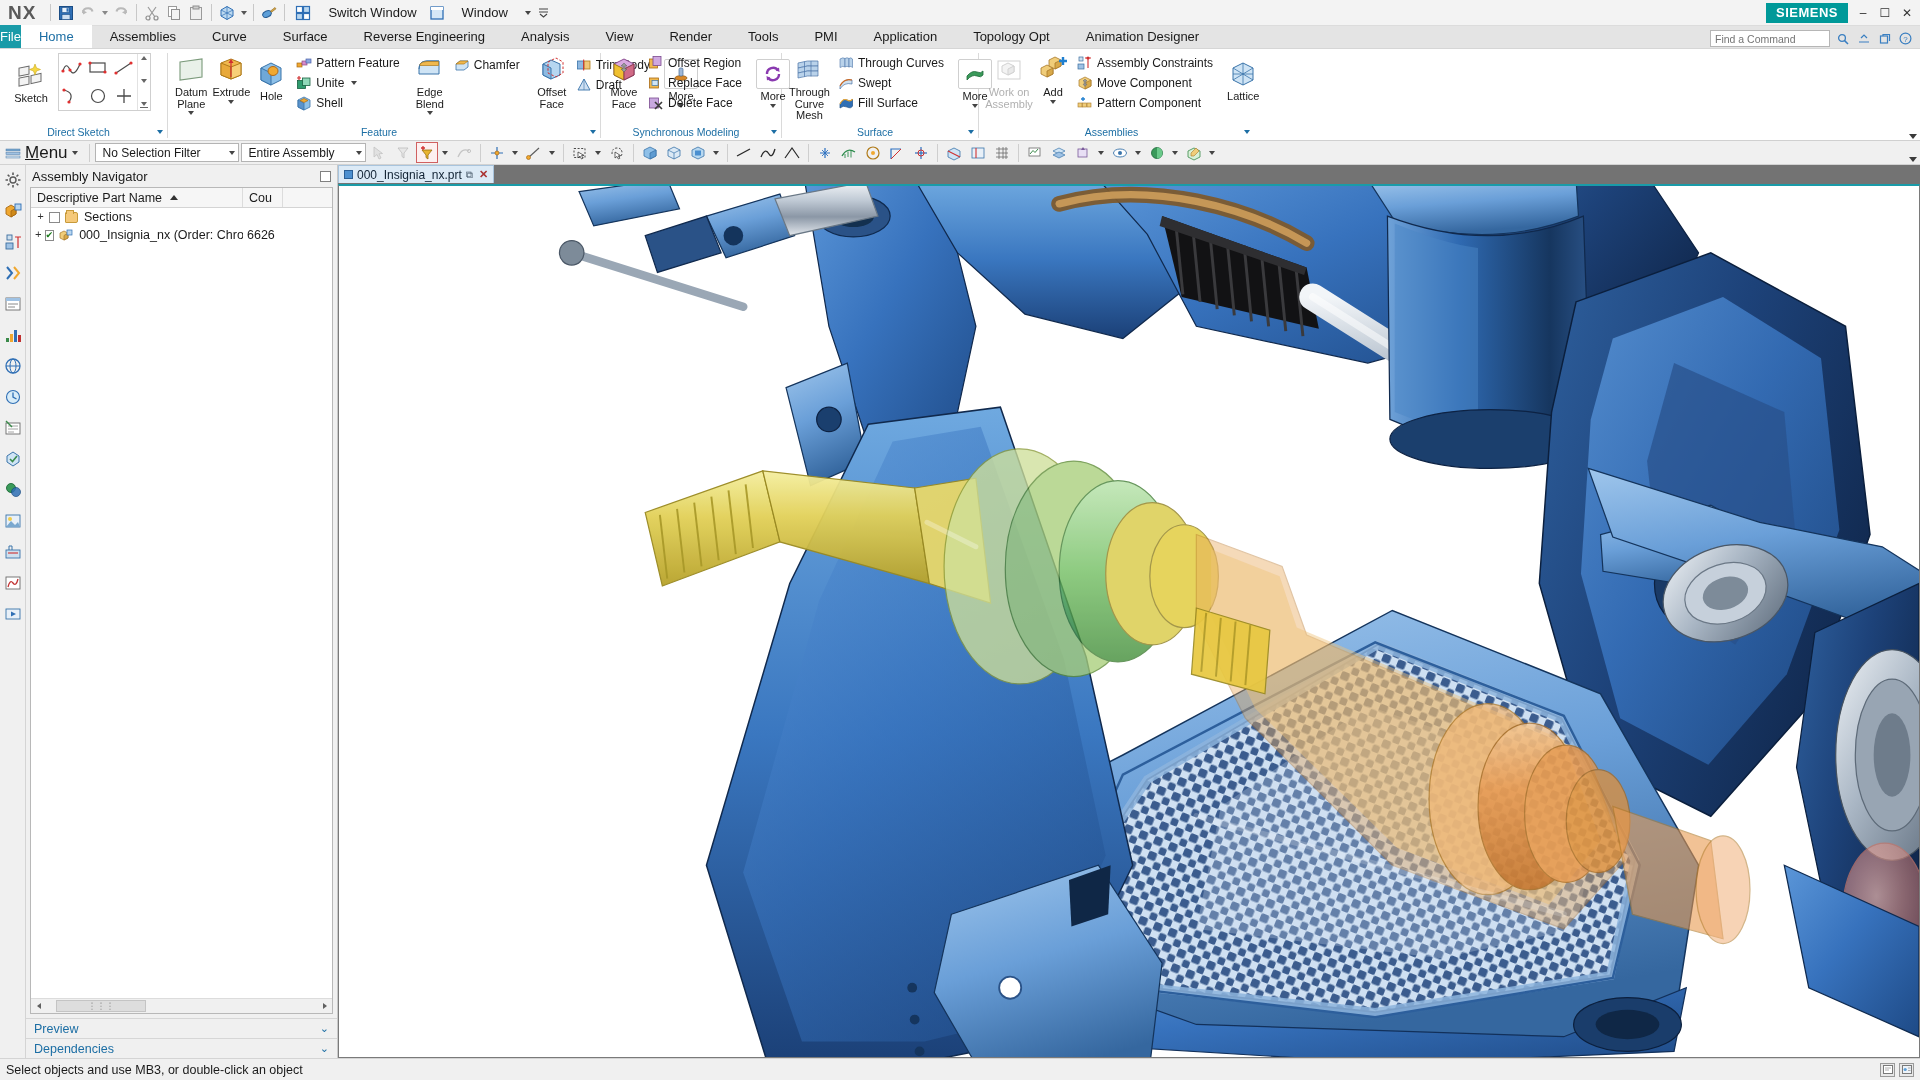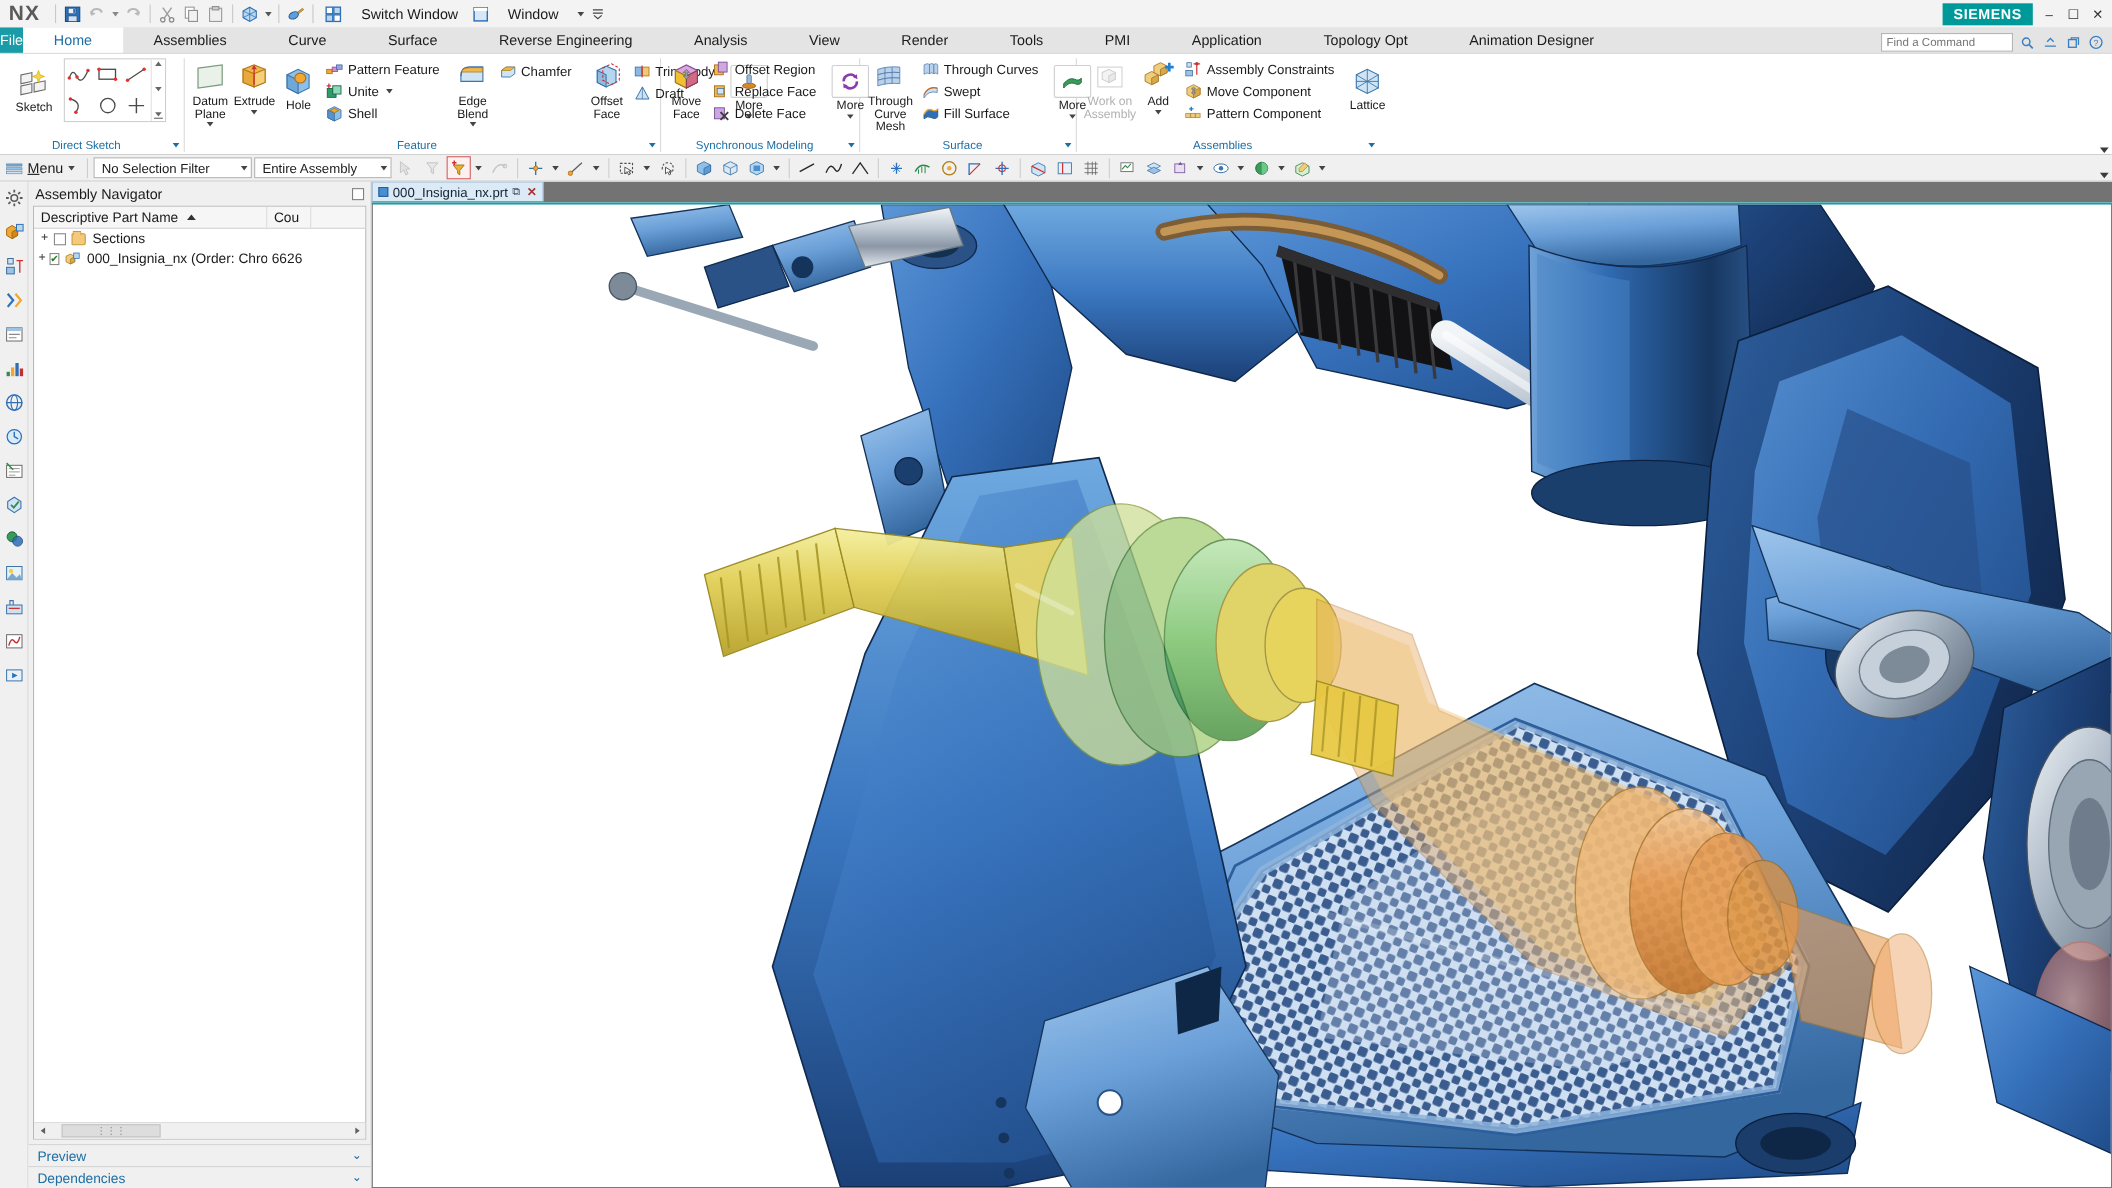--- a/index.html
+++ b/index.html
@@ -35,21 +35,21 @@
   }
   .wincontrols { display:flex; align-items:center; gap:0; margin-right:2px; }
   .wc { width:22px;height:22px;display:flex;align-items:center;justify-content:center;font-size:12px;color:#333; }
 
   
   .tabrow {
     height:23px; background:#e4e4e4; display:flex; align-items:flex-end; position:relative; flex:0 0 23px;
     border-bottom:1px solid #d6d6d6;
   }
   .tab {
-    padding:0 28px; height:23px; line-height:23px; font-size:13px; color:#1a1a1a; cursor:default;
+    padding:0 18px; height:23px; line-height:23px; font-size:13px; color:#1a1a1a; cursor:default;
     white-space:nowrap;
   }
   .tab.file { background:#1a9ba8; color:#fff; padding:0 0; }
   .tab.active { background:#fff; color:#1c6ea4; }
   .findbox {
     margin-left:auto; display:flex; align-items:center; gap:4px; padding-right:6px; padding-bottom:1px;
   }
   .find-input {
     width:120px; height:17px; border:1px solid #b6b6b6; background:#fff; font-size:10.5px; color:#9a9a9a;
     padding:0 4px; font-family:"Liberation Sans", sans-serif; line-height:15px;
@@ -114,21 +114,21 @@
     position:absolute; right:3px; bottom:1px; width:0;height:0;
     border-left:4px solid transparent;border-right:4px solid transparent;border-top:5px solid #3a3a3a;
   }
 
   
   .selbar {
     height:24px; background:#f0f0f0; display:flex; align-items:center; gap:2px; padding:0 2px;
     border-bottom:1px solid #d2d2d2; flex:0 0 24px; position:relative;
   }
   .menubtn { display:flex; align-items:center; gap:4px; padding:1px 6px 1px 3px; height:20px; cursor:default; }
-  .menubtn .lbl { font-size:13px; }
+  .menubtn .lbl { font-size:17px; }
   .menubtn .lbl u { text-decoration:underline; }
   .combo {
     height:19px; border:1px solid #b4b4b4; background:#fff; display:flex; align-items:center;
     padding:0 3px 0 7px; font-size:12px; gap:6px; cursor:default;
   }
   .combo .cv { flex:1; white-space:nowrap; }
   .tbtn { width:22px;height:21px; display:flex;align-items:center;justify-content:center; cursor:default; border:1px solid transparent; }
   .tbtn.sel { border:1px solid #d06060; background:#fdf0f0; }
   .vsep { width:1px; height:18px; background:#cecece; margin:0 3px; }
   .selbar-caret { position:absolute; right:3px; bottom:2px; width:0;height:0;
@@ -1429,14 +1429,32 @@
           <path d="M190,60 L330,104" stroke="#9aa7b5" stroke-width="7" stroke-linecap="round"></path>
           <circle cx="190" cy="60" r="10" fill="#7d8b99" stroke="#4a5766"></circle>
 
           <path d="M700,520 L1000,600" stroke="#ffffff" stroke-width="5" opacity=".18" stroke-linecap="round"></path>
           <path d="M480,280 L520,300" stroke="#ffffff" stroke-width="4" opacity=".3" stroke-linecap="round"></path>
         </svg>
       </div>
     </div>
   </div>
 
+  <div class="statusbar">
+    <span>Select objects and use MB3, or double-click an object</span>
+    <div class="status-right">
+      <span class="st-ico">
+        <svg width="10" height="9" viewBox="0 0 10 9">
+            <rect x="0.5" y="0.5" width="9" height="8" fill="#fff" stroke="#7a7a7a"></rect>
+            <path d="M2 3 H8 M2 5 H6" stroke="#9a9a9a" stroke-width=".8"></path>
+          </svg>
+      </span>
+      <span class="st-ico">
+        <svg width="10" height="9" viewBox="0 0 10 9">
+            <rect x="0.5" y="0.5" width="9" height="8" fill="#eef3f8" stroke="#7a7a7a"></rect>
+            <circle cx="3.2" cy="4.5" r="1.6" fill="#5d9fd8"></circle>
+            <path d="M6 3 H8.5 M6 5.5 H8.5" stroke="#9a9a9a" stroke-width=".8"></path>
+          </svg>
+      </span>
+    </div>
+  </div>
 
 </div>
 
 </body></html>

